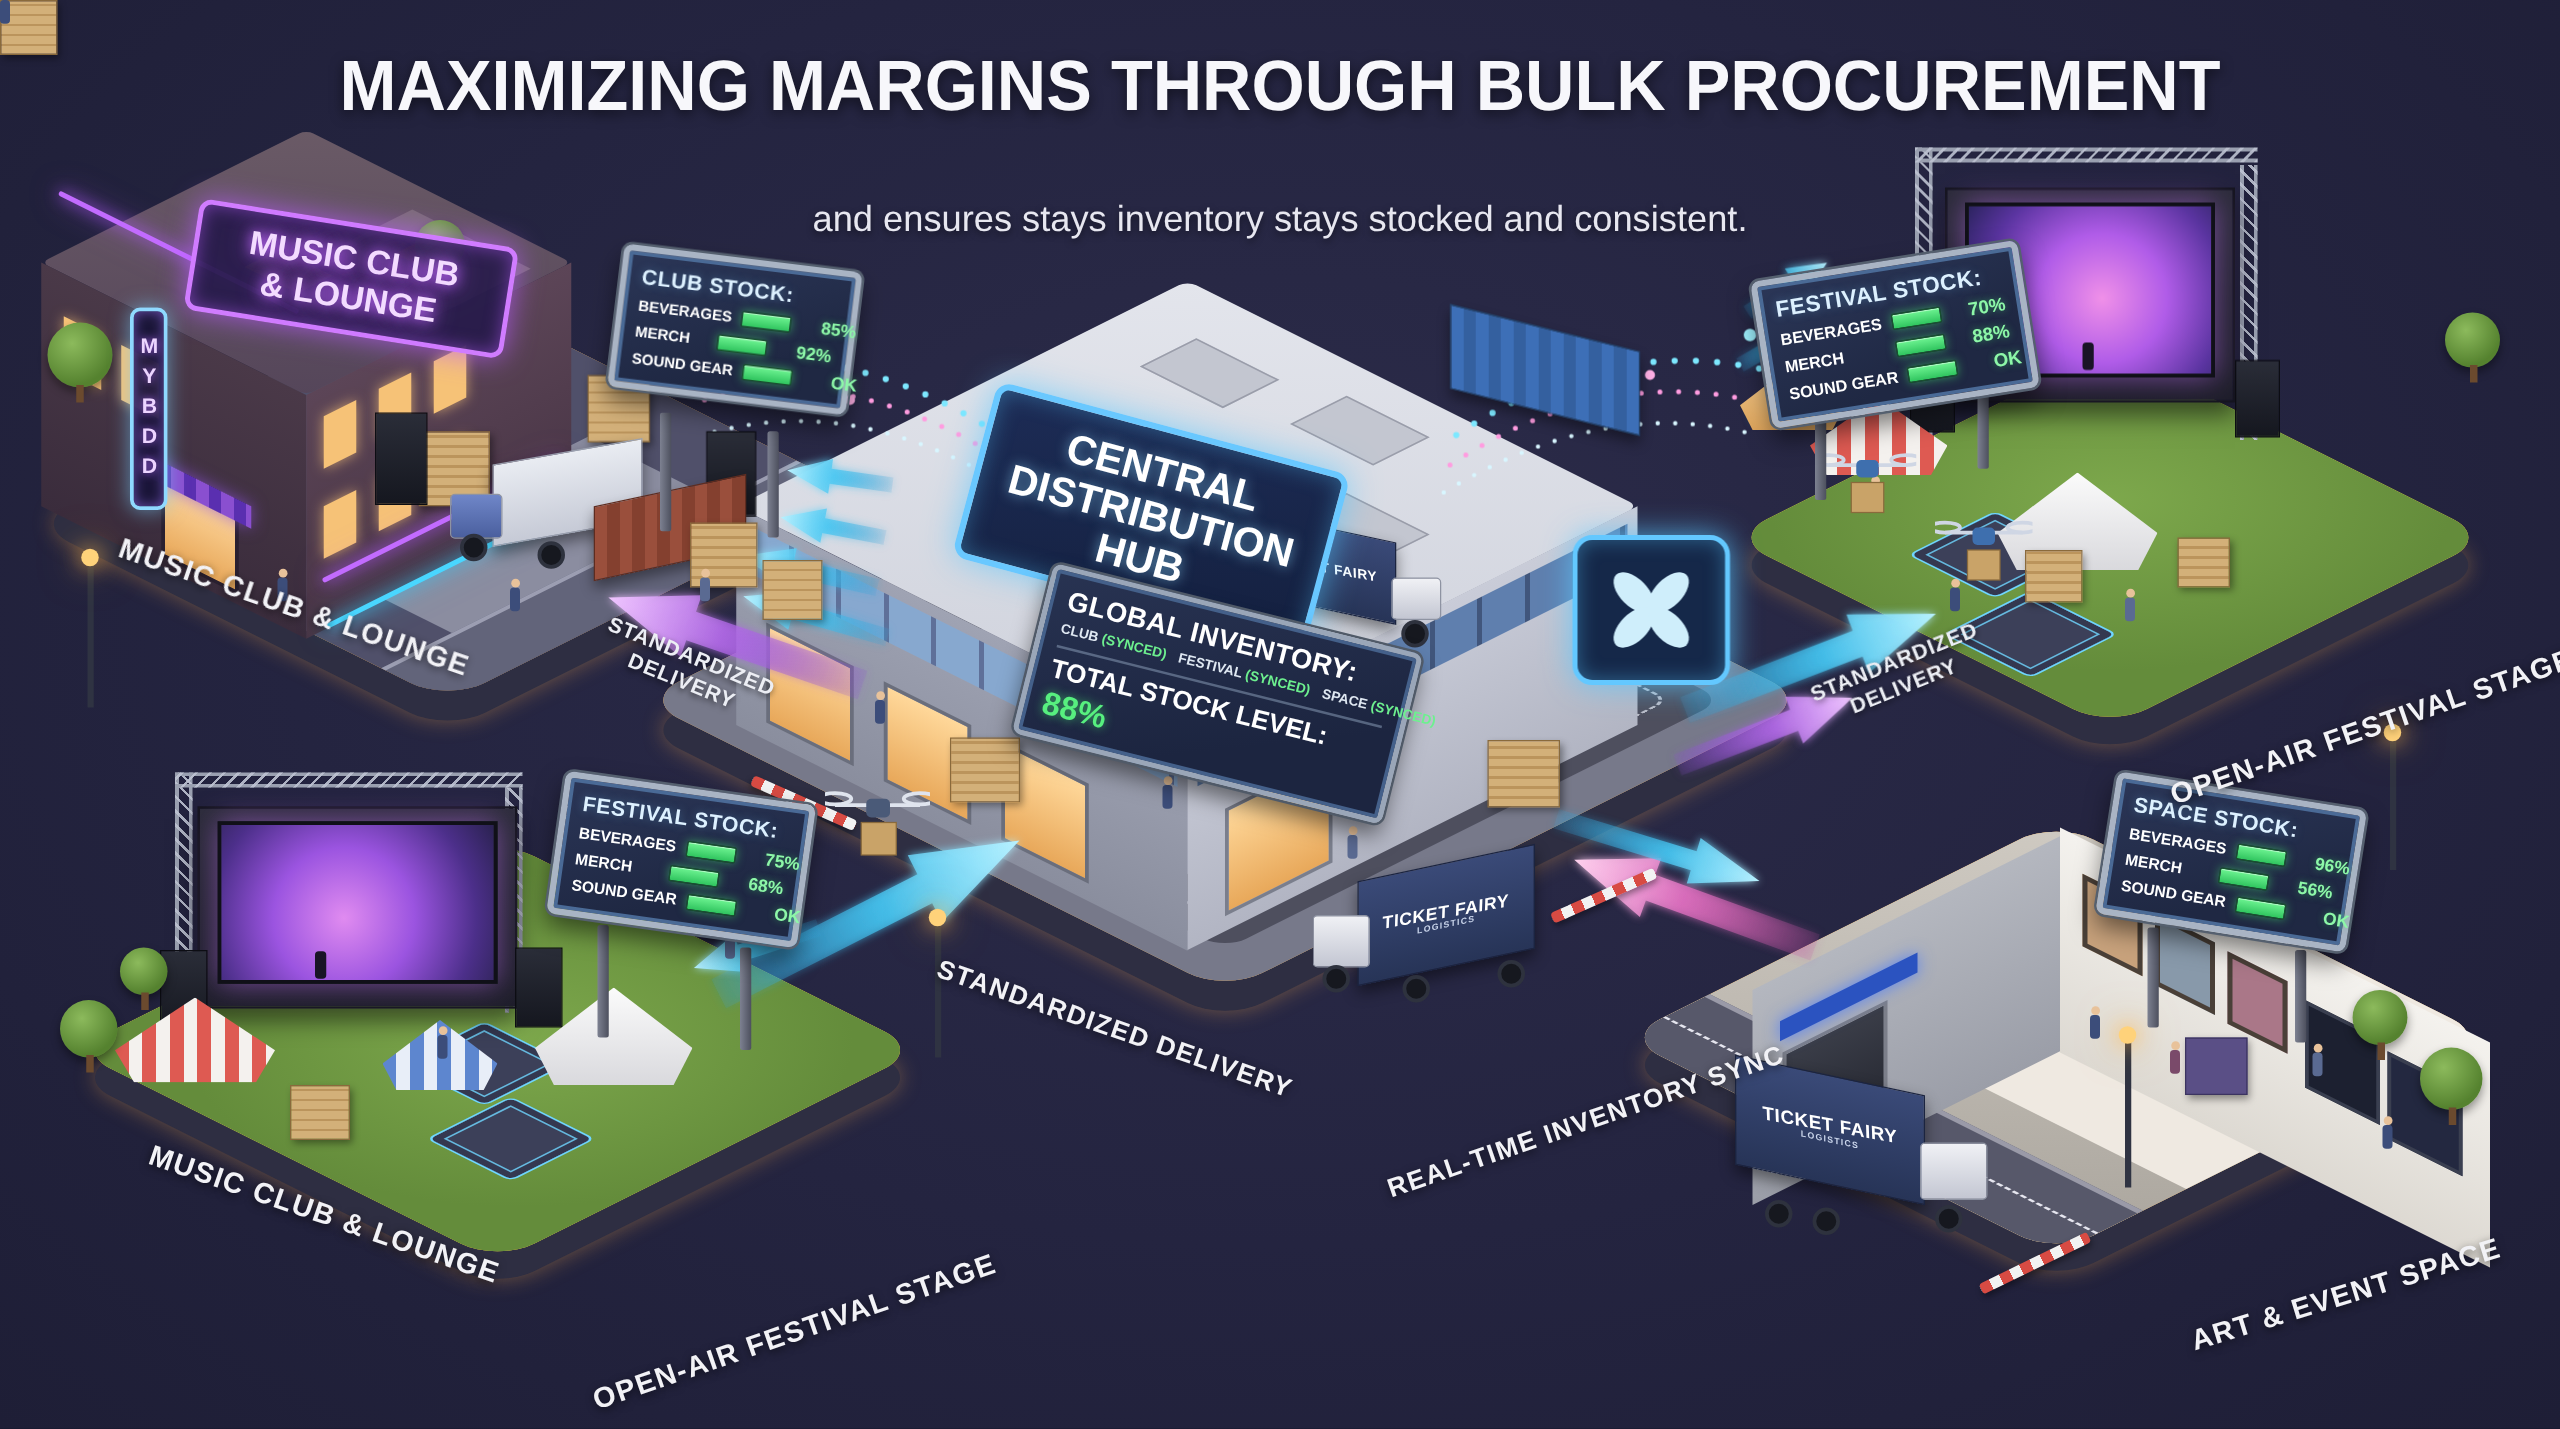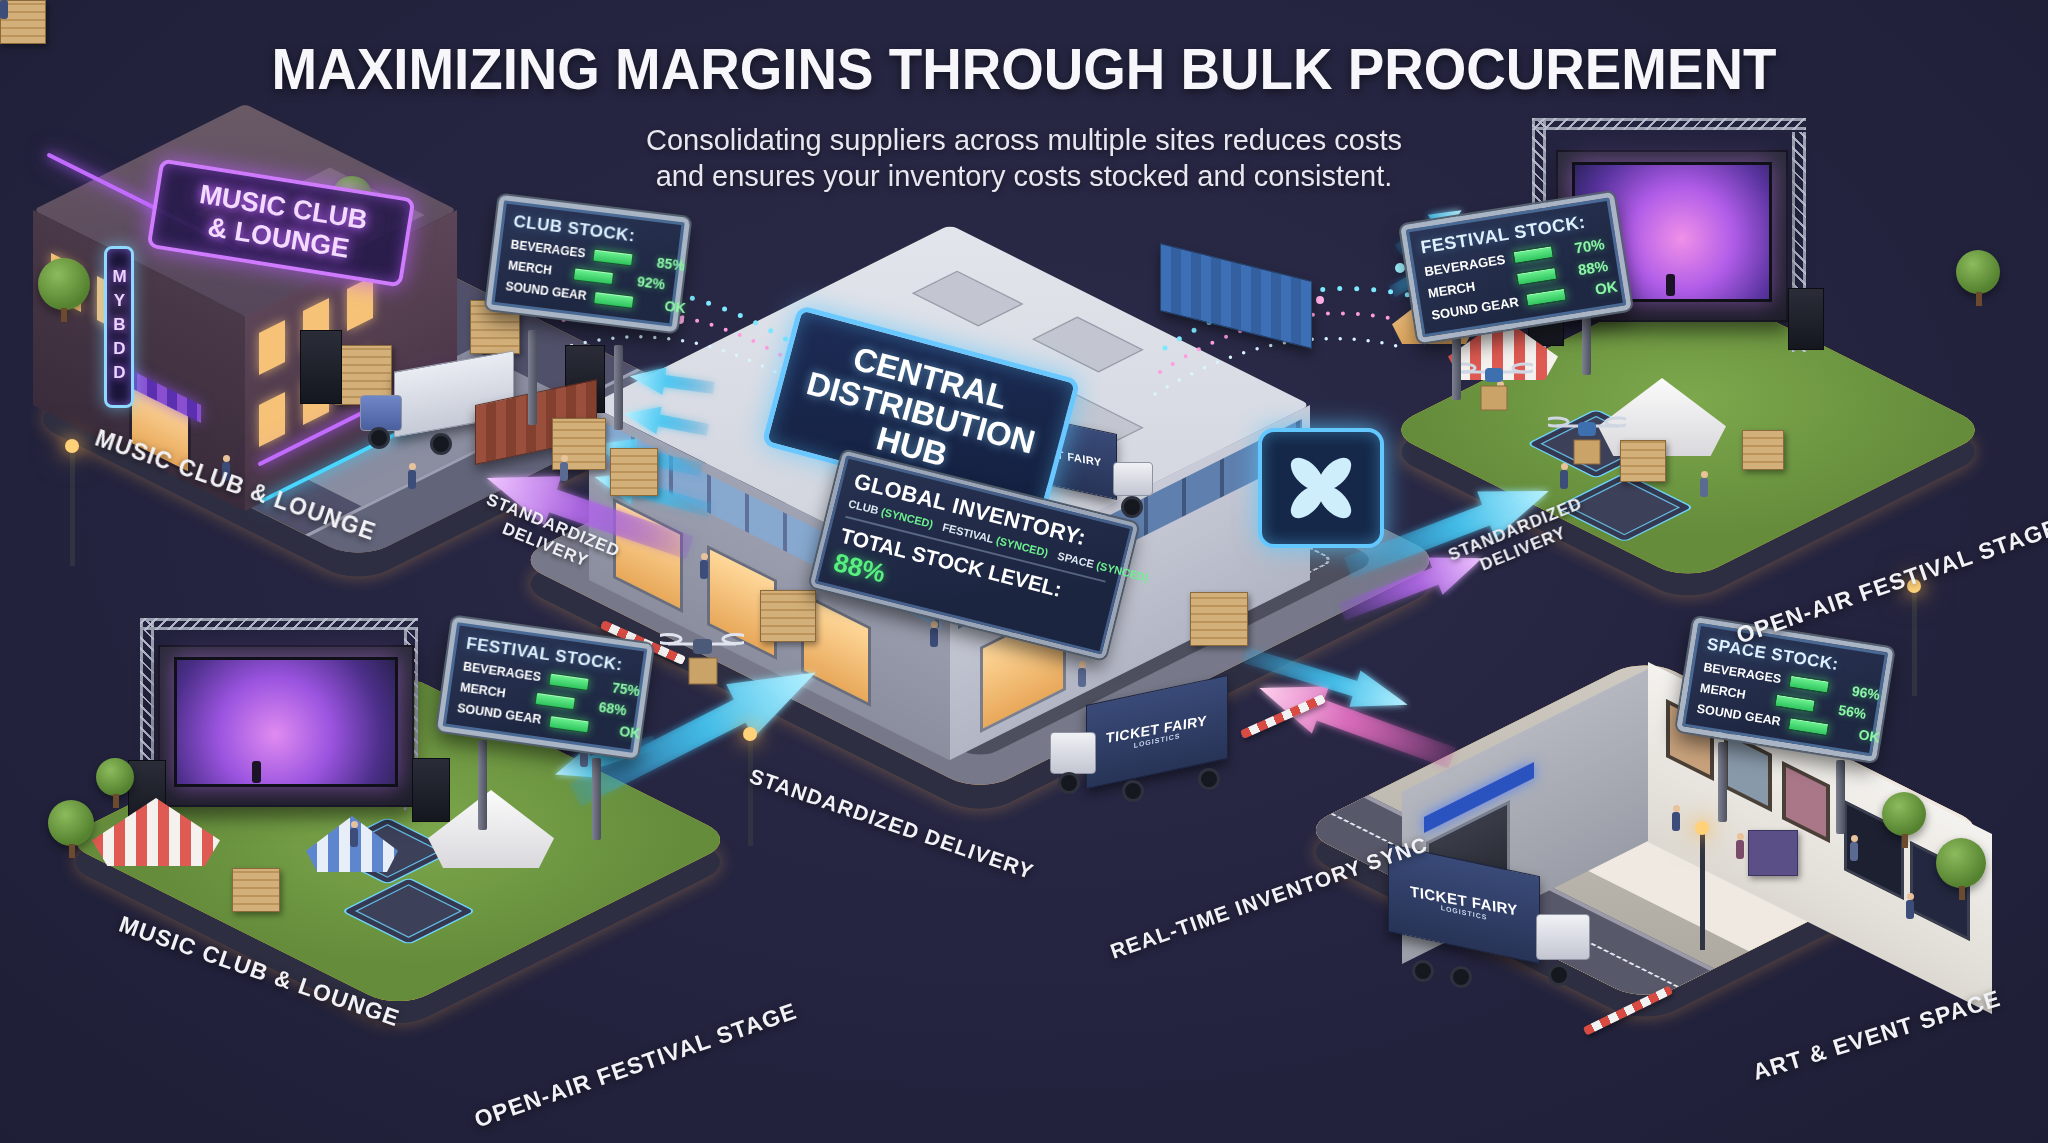--- a/index.html
+++ b/index.html
@@ -557,16 +557,15 @@
     <div>DELIVERY</div>
   </div>
   <div class="flabel" style="left:1448px;top:518px;transform:rotate(-22deg)">
     <div>STANDARDIZED</div>
     <div>DELIVERY</div>
   </div>
   <div class="vlabel" style="left:742px;top:812px;font-size:21px;transform:rotate(19deg)">STANDARDIZED DELIVERY</div>
   <div class="vlabel" style="left:1102px;top:886px;font-size:21px;transform:rotate(-19deg)">REAL-TIME INVENTORY SYNC</div>
 
   <div class="title">MAXIMIZING MARGINS THROUGH BULK PROCUREMENT</div>
-  <div class="subtitle" style="top:124px">Consolidating suppliers across multiple sites reduces costs</div>
-  <div class="subtitle" style="top:160px">and ensures your inventory costs stocked and consistent.</div>
+  <div class="subtitle" style="top:160px">and ensures stays inventory stays stocked and consistent.</div>
 
 </div>
 
 </body></html>

